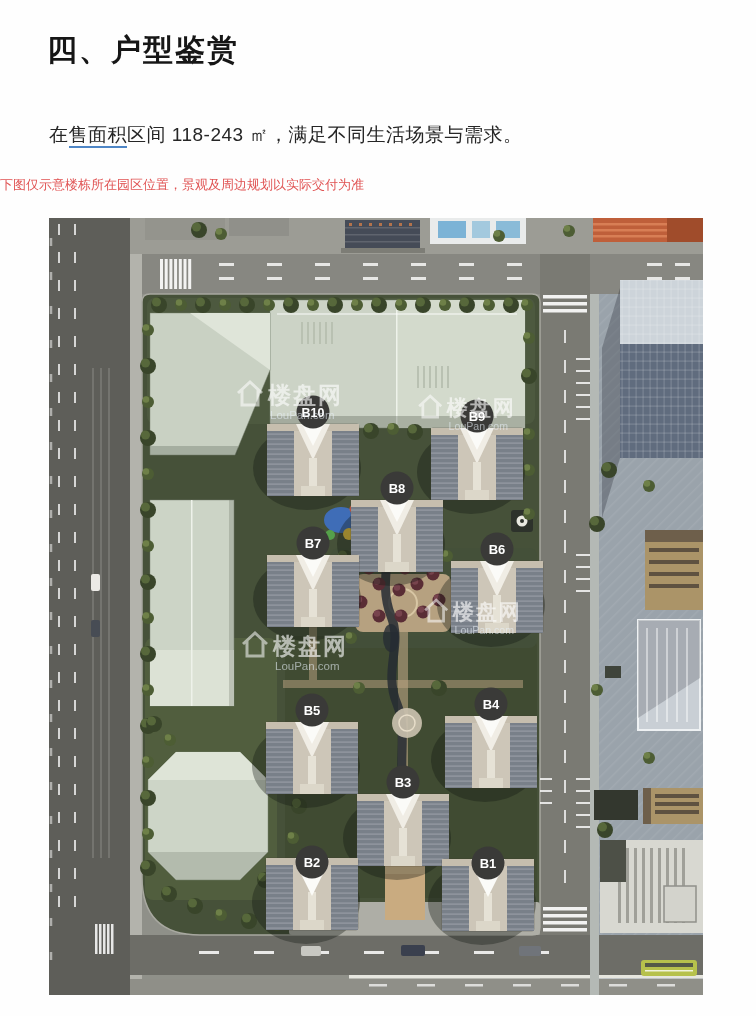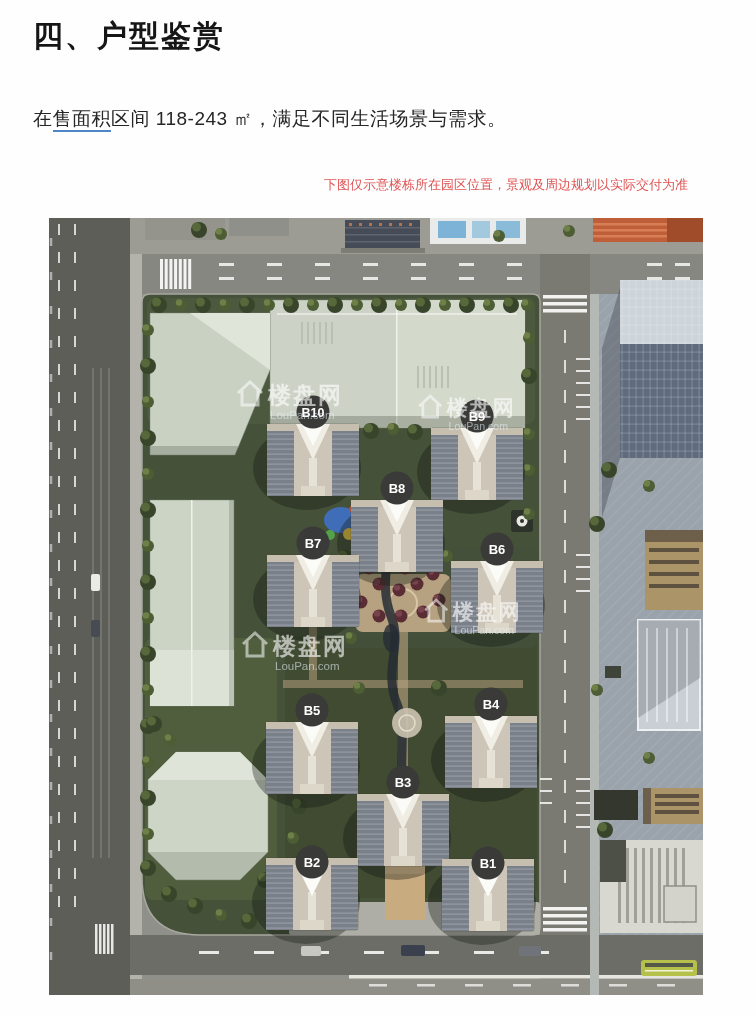--- a/index.html
+++ b/index.html
@@ -1,22 +1,22 @@
 <!DOCTYPE html>
 <html><head>
 <meta charset="utf-8">
 <style>
   *{box-sizing:border-box}
   html,body{margin:0;padding:0}
   body{width:756px;height:1016px;background:#fff;font-family:"Liberation Sans","DejaVu Sans",sans-serif;position:relative}
   .page{position:absolute;inset:0;background:#fefefe;overflow:hidden}
-  .heading{position:absolute;left:33px;top:16px;margin:0;font-size:30px;font-weight:700;color:#161616;letter-spacing:2px}
-  .intro{position:absolute;left:33px;top:106px;margin:0;font-size:19px;color:#262626;letter-spacing:.5px}
+  .heading{position:absolute;left:33px;top:16px;margin:14px;font-size:30px;font-weight:700;color:#161616;letter-spacing:2px}
+  .intro{position:absolute;left:33px;top:106px;margin:16px;font-size:19px;color:#262626;letter-spacing:.5px}
   .term-link{color:#262626;text-decoration:none;border-bottom:2px solid #4e86c6;padding-bottom:1px;cursor:pointer}
-  .disclaimer{position:absolute;left:0;top:176px;width:688px;margin:0;text-align:right;font-size:13px;color:#e05353}
+  .disclaimer{position:absolute;left:0;top:176px;width:688px;margin:0;text-align:left;font-size:13px;color:#e05353}
   .map-wrap{position:absolute;left:49px;top:218px;width:640px;height:777px;background:#90918a;cursor:pointer}
   svg{display:block}
   .badge-label{fill:#fff;font-weight:700;font-family:"Liberation Sans",sans-serif}
   .wm-name{fill:#ffffff;opacity:.62;font-weight:700;letter-spacing:2px}
   .wm-domain{fill:#e8f0f8;opacity:.58}
 </style>
 </head>
 <body>
 
 <div class="page">

